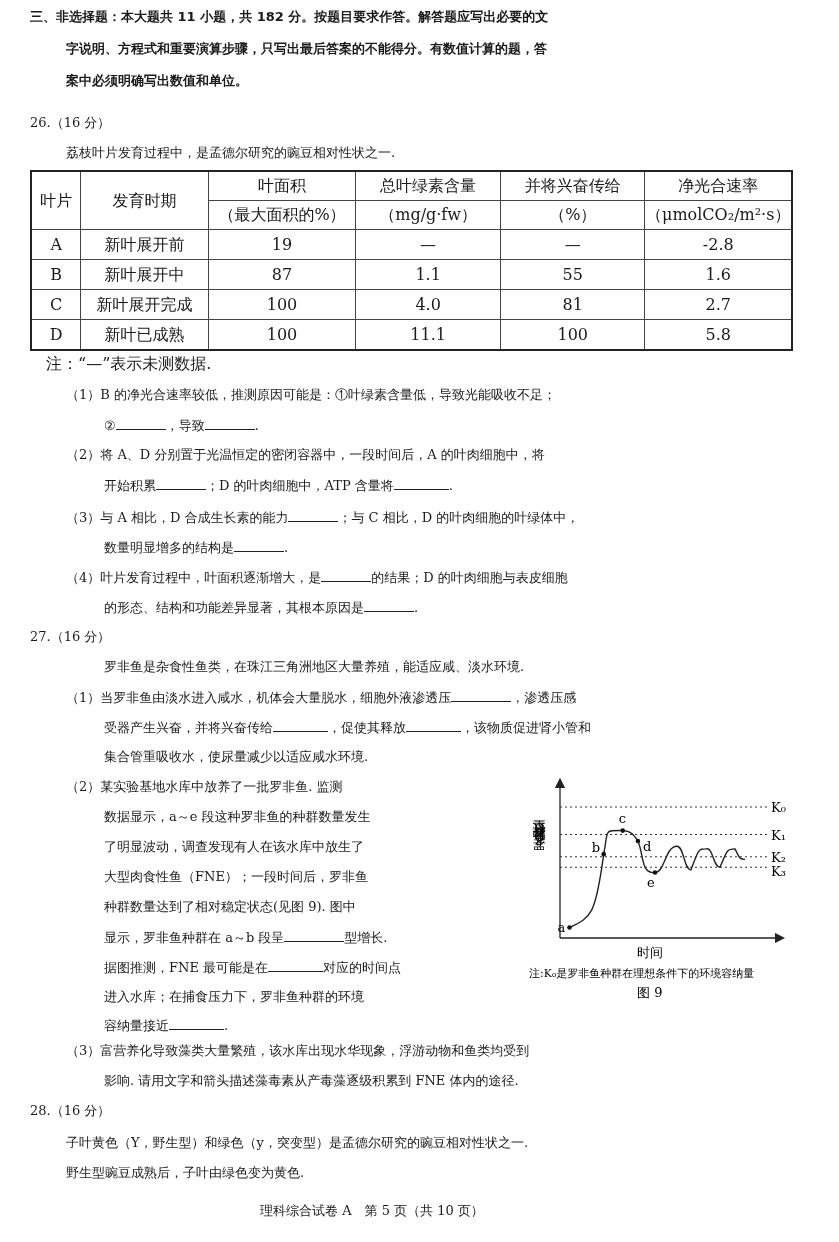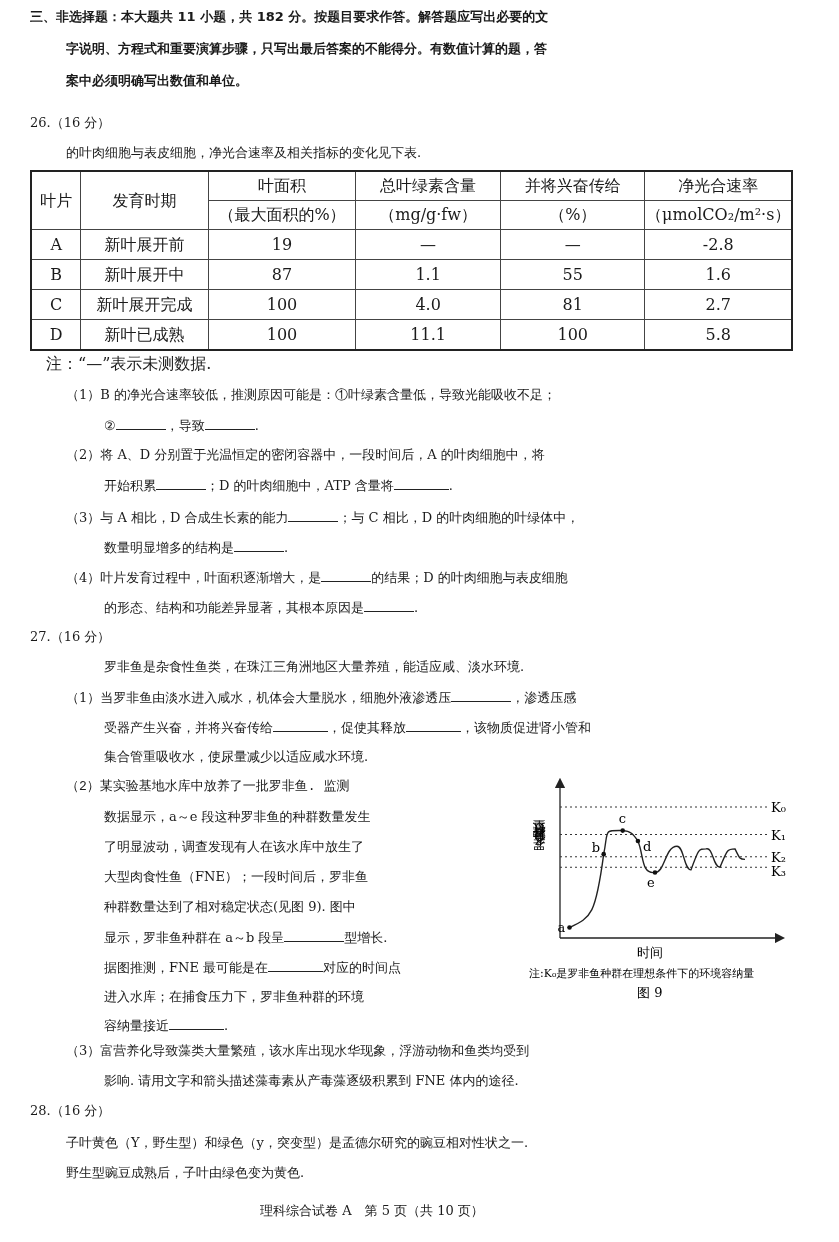--- a/index.html
+++ b/index.html
@@ -17,21 +17,21 @@
     svg text { font-family:"DejaVu Serif","Liberation Serif",serif; }
   </style>
 </head>
 <body>
 
 <div class="line bold" style="left:30px;top:6px;">三、非选择题：本大题共 11 小题，共 182 分。按题目要求作答。解答题应写出必要的文</div>
 <div class="line bold" style="left:66px;top:38px;">字说明、方程式和重要演算步骤，只写出最后答案的不能得分。有数值计算的题，答</div>
 <div class="line bold" style="left:66px;top:70px;">案中必须明确写出数值和单位。</div>
 
 <div class="line" style="left:30px;top:112px;text-align:right;">26.（16 分）</div>
-<div class="line" style="left:66px;top:142px;">的叶肉细胞与表皮细胞，净光合速率及相关指标的变化见下表.</div>
+<div class="line" style="left:66px;top:142px;">荔枝叶片发育过程中，是孟德尔研究的豌豆相对性状之一.</div>
 
 <table class="data">
   <colgroup>
     <col style="width:50px">
       <col style="width:128px">
       <col style="width:148px">
     <col style="width:145px">
       <col style="width:145px">
       <col style="width:147px">
   </colgroup>
@@ -111,21 +111,21 @@
 <div class="line" style="left:30px;top:626px;">27.（16 分）</div>
 <div class="line" style="left:104px;top:656px;">罗非鱼是杂食性鱼类，在珠江三角洲地区大量养殖，能适应咸、淡水环境.</div>
 <div class="line" style="left:66px;top:686px;">
   <span>（1）当罗非鱼由淡水进入咸水，机体会大量脱水，细胞外液渗透压</span><span class="blank w60"></span><span>，渗透压感</span>
 </div>
 <div class="line" style="left:104px;top:716px;">
   <span>受器产生兴奋，并将兴奋传给</span><span class="blank w55"></span><span>，促使其释放</span><span class="blank w55"></span><span>，该物质促进肾小管和</span>
 </div>
 <div class="line" style="left:104px;top:746px;">集合管重吸收水，使尿量减少以适应咸水环境.</div>
 
-<div class="line" style="left:66px;top:776px;font-family:Liberation Mono, monospace;">（2）某实验基地水库中放养了一批罗非鱼. 监测</div>
+<div class="line" style="left:66px;top:776px;">（2）某实验基地水库中放养了一批罗非鱼. 监测</div>
 <div class="line" style="left:104px;top:806px;">数据显示，a～e 段这种罗非鱼的种群数量发生</div>
 <div class="line" style="left:104px;top:836px;">了明显波动，调查发现有人在该水库中放生了</div>
 <div class="line" style="left:104px;top:866px;">大型肉食性鱼（FNE）；一段时间后，罗非鱼</div>
 <div class="line" style="left:104px;top:896px;">种群数量达到了相对稳定状态(见图 9). 图中</div>
 <div class="line" style="left:104px;top:926px;">
   <span>显示，罗非鱼种群在 a～b 段呈</span><span class="blank w60"></span><span>型增长.</span>
 </div>
 <div class="line" style="left:104px;top:956px;">
   <span>据图推测，FNE 最可能是在</span><span class="blank w55"></span><span>对应的时间点</span>
 </div>

